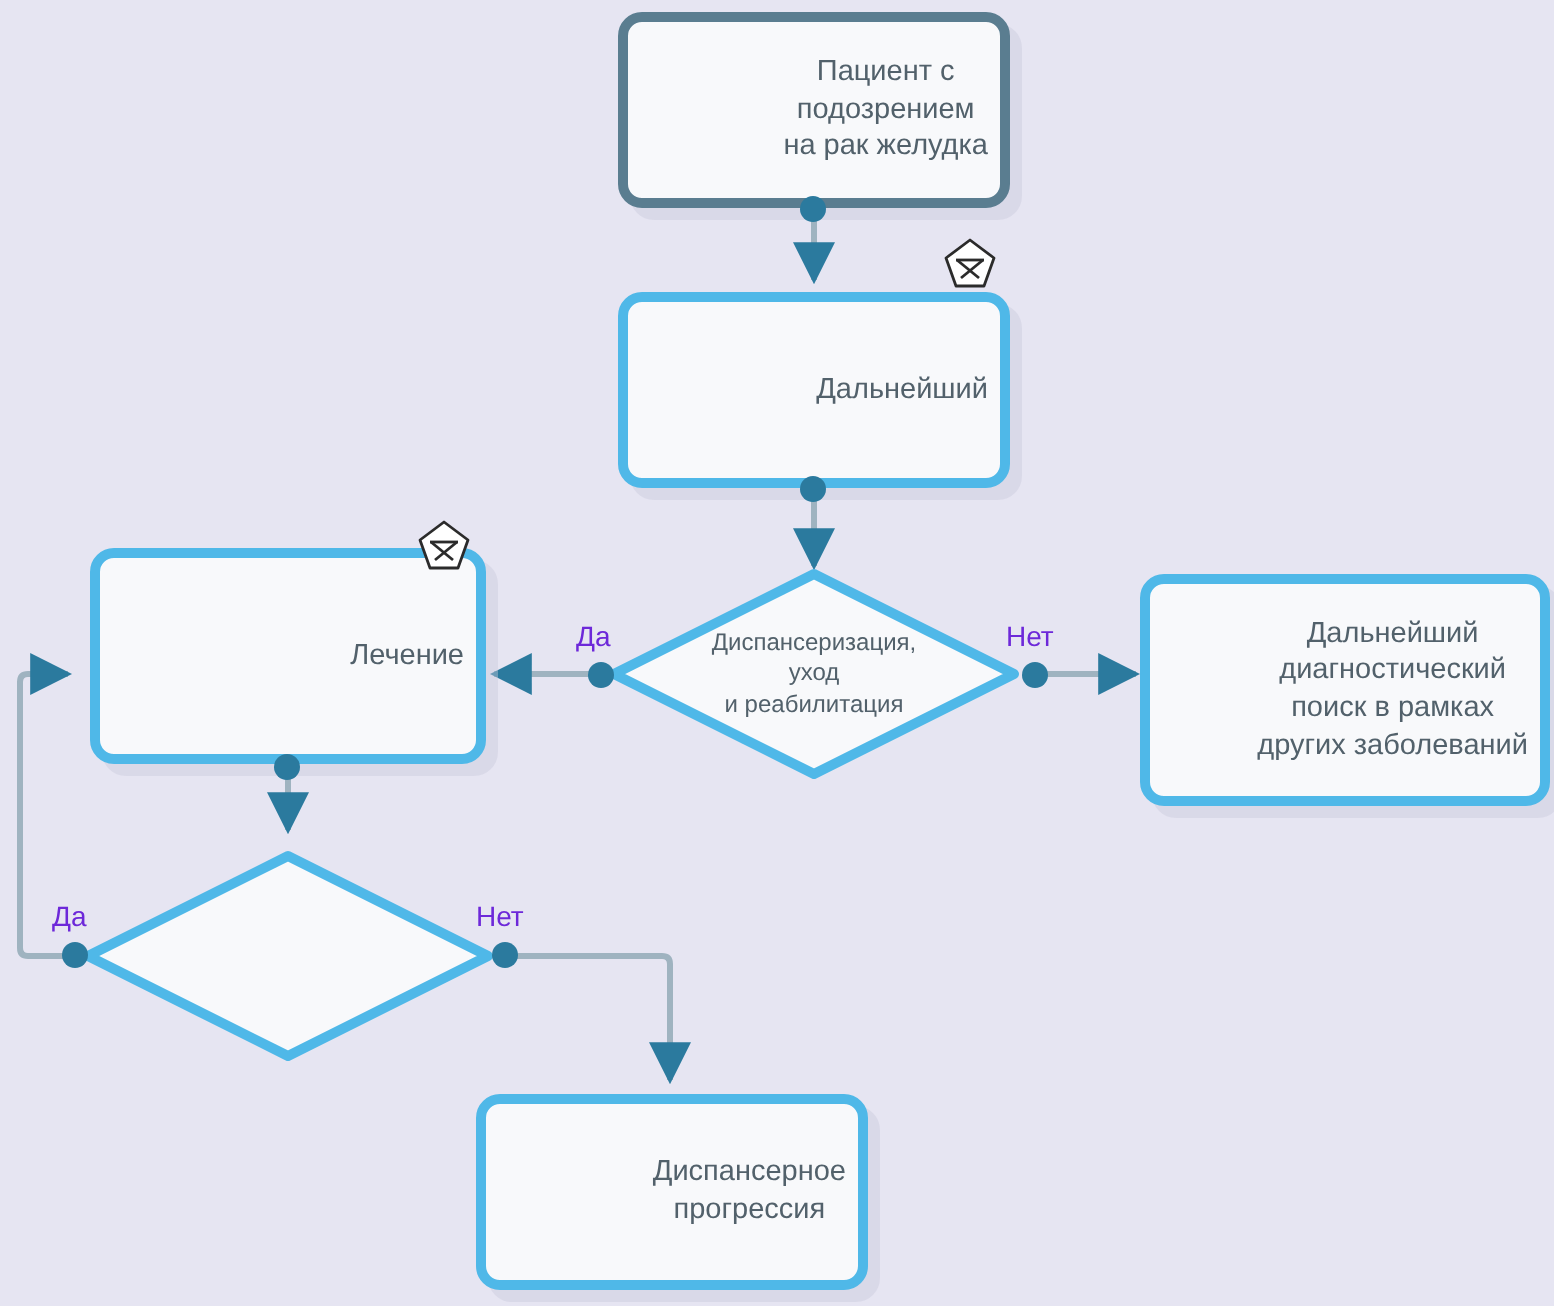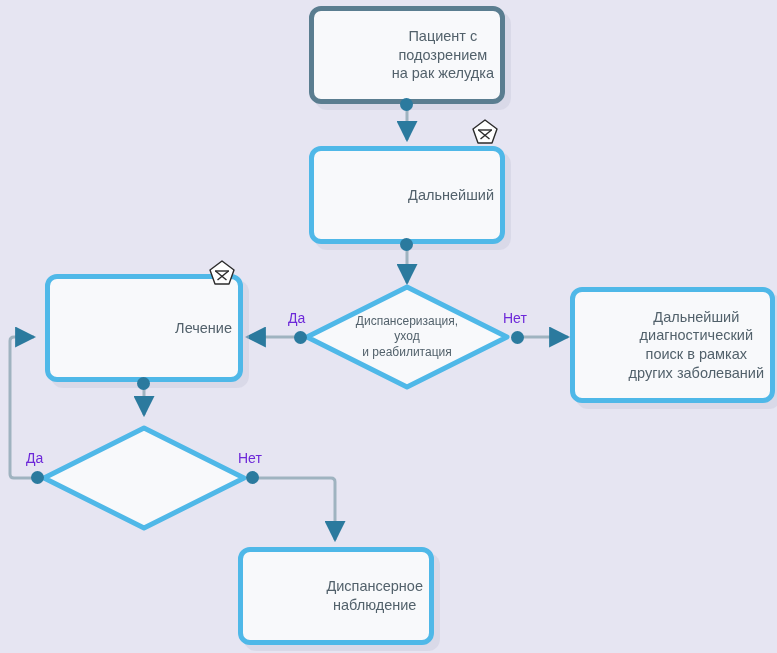--- a/index.html
+++ b/index.html
@@ -170,21 +170,21 @@
   </div>
 
   <div class="diamond" style="left:40px; top:424px; width:208px; height:108px;">
     <svg width="208" height="108" viewBox="0 0 208 108">
       <polygon points="104,4 204,54 104,104 4,54" fill="#f8f9fb" stroke="#4fb8e8" stroke-width="5" stroke-linejoin="round"></polygon>
     </svg>
   </div>
 
   <div class="node rounded" style="left:238px; top:547px; width:196px; height:98px;">
     <span class="label">Диспансерное
-наблюдение</span>
+прогрессия</span>
   </div>
 
   <div class="dot" style="left:400px; top:98px;"></div>
   <div class="dot" style="left:400px; top:238px;"></div>
   <div class="dot" style="left:294px; top:331px;"></div>
   <div class="dot" style="left:511px; top:331px;"></div>
   <div class="dot" style="left:137px; top:377px;"></div>
   <div class="dot" style="left:31px; top:471px;"></div>
   <div class="dot" style="left:246px; top:471px;"></div>
 

